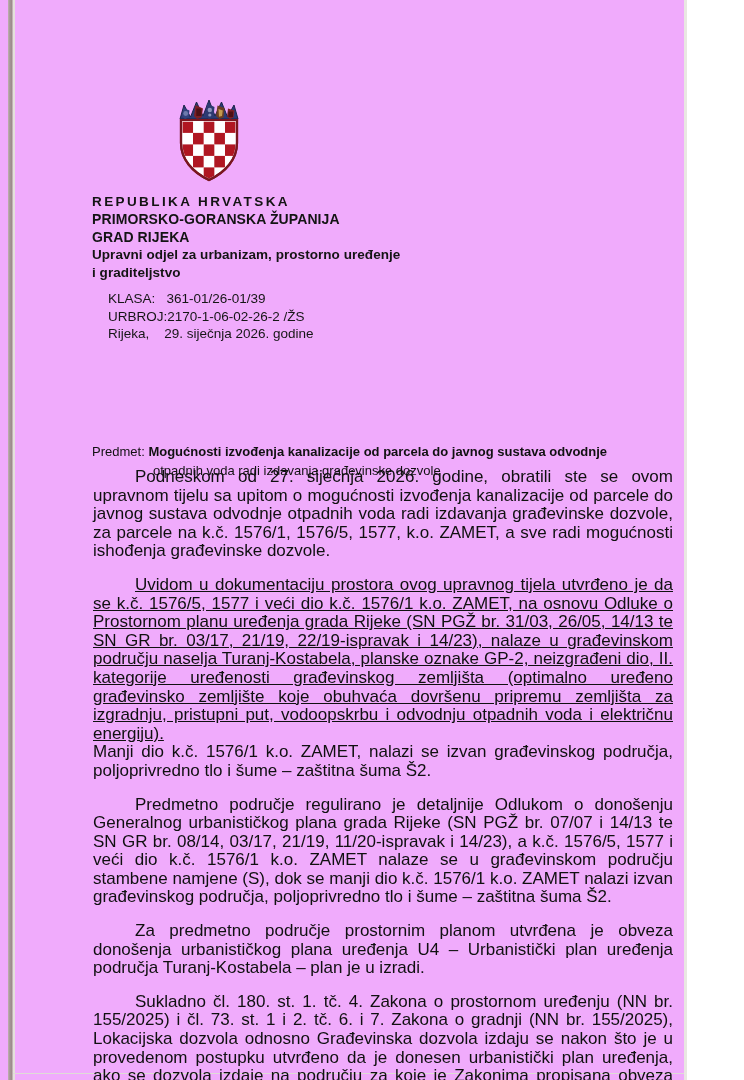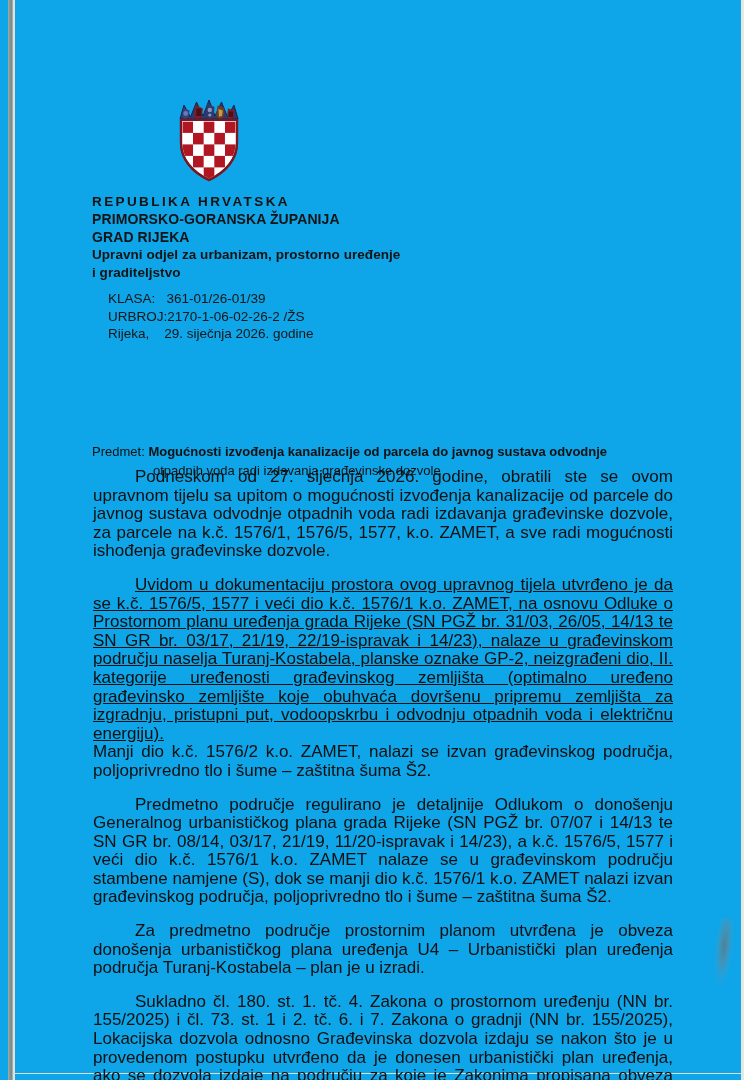--- a/index.html
+++ b/index.html
@@ -5,23 +5,23 @@
   html, body {
     margin: 0;
     padding: 0;
     background: #ffffff;
   }
   body {
     font-family: "Liberation Sans", sans-serif;
   }
   #page {
     position: relative;
-    width: 744px;
-    height: 1080px;
-    background: #0ea5e9;
+    width: 687px;
+    height: 1080px;
+    background: #f0abfc;
     overflow: hidden;
     box-sizing: border-box;
   }
   
   .scan-edge-left {
     position: absolute;
     left: 8px;
     top: 0;
     width: 5px;
     height: 1080px;
@@ -260,19 +260,19 @@
     <div class="subject-row">
       <span class="subject-label">Predmet:</span>
       <span class="subject-text">Mogućnosti izvođenja kanalizacije od parcela do javnog sustava odvodnje</span>
     </div>
     <div class="subject-cont">otpadnih voda radi izdavanja građevinske dozvole</div>
   </div>
 
   <div class="body-block">
     <p class="para indent">Podneskom od 27. siječnja 2026. godine, obratili ste se ovom upravnom tijelu sa upitom o mogućnosti izvođenja kanalizacije od parcele do javnog sustava odvodnje otpadnih voda radi izdavanja građevinske dozvole, za parcele na k.č. 1576/1, 1576/5, 1577, k.o. ZAMET, a sve radi mogućnosti ishođenja građevinske dozvole.</p>
     <p class="para indent tight">Uvidom u dokumentaciju prostora ovog upravnog tijela utvrđeno je da se k.č. 1576/5, 1577 i veći dio k.č. 1576/1 k.o. ZAMET, na osnovu Odluke o Prostornom planu uređenja grada Rijeke (SN PGŽ br. 31/03, 26/05, 14/13 te SN GR br. 03/17, 21/19, 22/19-ispravak i 14/23), nalaze u građevinskom području naselja Turanj-Kostabela, planske oznake GP-2, neizgrađeni dio, II. kategorije uređenosti građevinskog zemljišta (optimalno uređeno građevinsko zemljište koje obuhvaća dovršenu pripremu zemljišta za izgradnju, pristupni put, vodoopskrbu i odvodnju otpadnih voda i električnu energiju).</p>
-    <p class="para noindent">Manji dio k.č. 1576/2 k.o. ZAMET, nalazi se izvan građevinskog područja, poljoprivredno tlo i šume – zaštitna šuma Š2.</p>
+    <p class="para noindent">Manji dio k.č. 1576/1 k.o. ZAMET, nalazi se izvan građevinskog područja, poljoprivredno tlo i šume – zaštitna šuma Š2.</p>
     <p class="para indent">Predmetno područje regulirano je detaljnije Odlukom o donošenju Generalnog urbanističkog plana grada Rijeke (SN PGŽ br. 07/07 i 14/13 te SN GR br. 08/14, 03/17, 21/19, 11/20-ispravak i 14/23), a k.č. 1576/5, 1577 i veći dio k.č. 1576/1 k.o. ZAMET nalaze se u građevinskom području stambene namjene (S), dok se manji dio k.č. 1576/1 k.o. ZAMET nalazi izvan građevinskog područja,  poljoprivredno tlo i šume – zaštitna šuma Š2.</p>
     <p class="para indent">Za predmetno područje prostornim planom utvrđena je obveza donošenja urbanističkog plana uređenja U4 – Urbanistički plan uređenja područja Turanj-Kostabela – plan je u izradi.</p>
     <p class="para indent">Sukladno čl. 180. st. 1. tč. 4. Zakona o prostornom uređenju (NN br. 155/2025) i čl. 73. st. 1 i 2. tč. 6. i 7. Zakona o gradnji (NN br. 155/2025), Lokacijska dozvola odnosno Građevinska dozvola izdaju se nakon što je u provedenom postupku utvrđeno da je donesen urbanistički plan uređenja, ako se dozvola izdaje na području za koje je Zakonima propisana obveza njegova donošenja.</p>
   </div>
 
 </div>
 
 </body></html>

